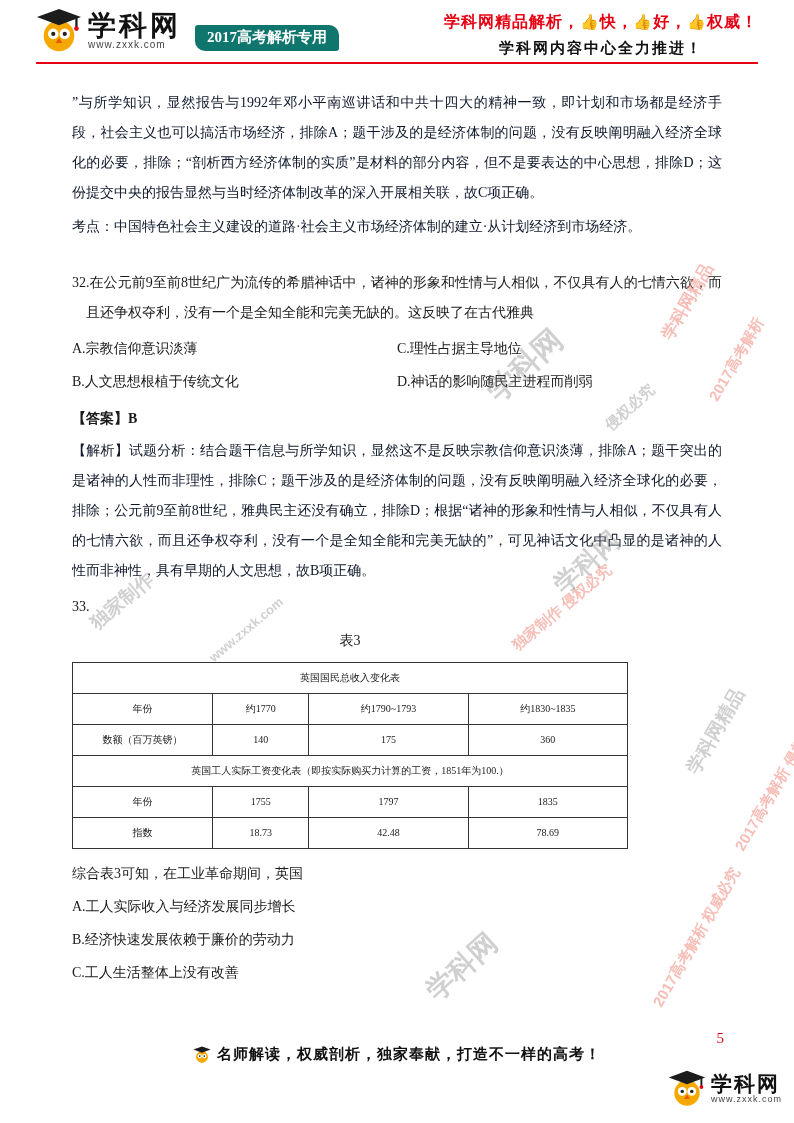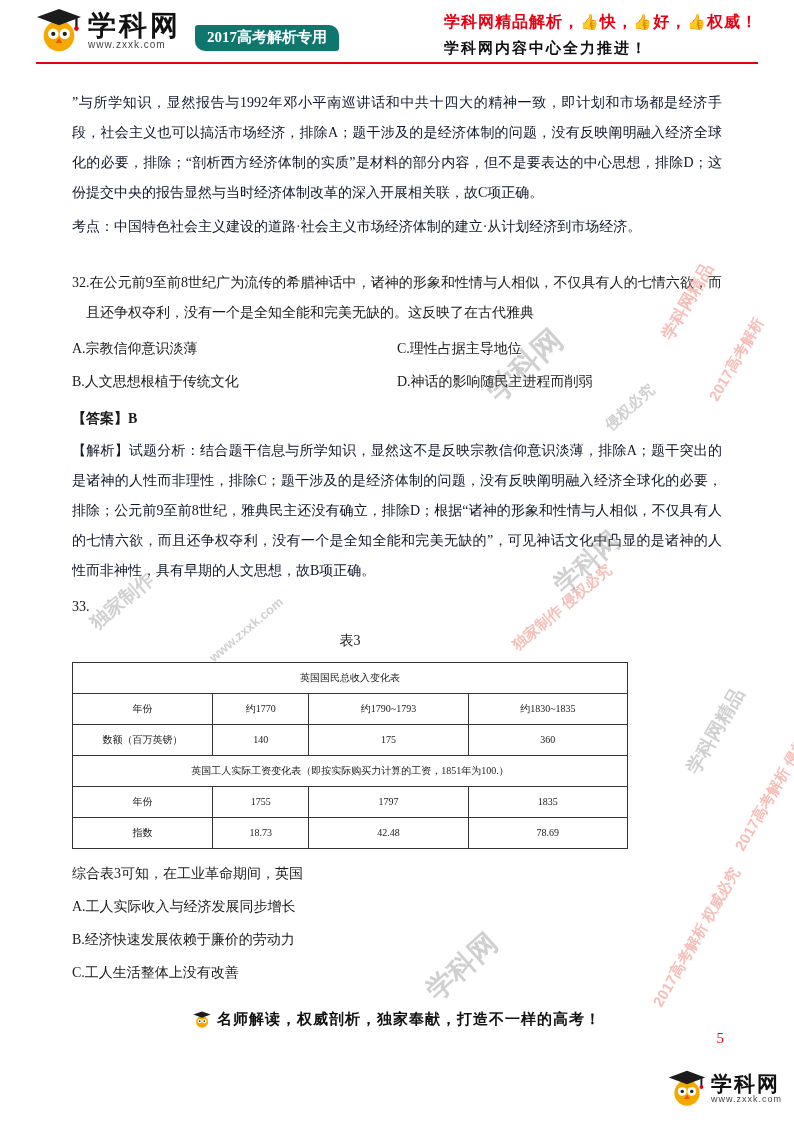--- a/index.html
+++ b/index.html
@@ -24,21 +24,21 @@
   .logo-name {
     font-family:"Liberation Sans","DejaVu Sans",sans-serif;
     font-size:28px; font-weight:bold; letter-spacing:3px; color:#111;
   }
   .logo-url { font-family:"Liberation Sans",sans-serif; font-size:10px; color:#444; letter-spacing:1px; }
   .logo-banner {
     margin-left:8px; margin-top:14px;
     background:#0f766e; color:#fff; font-weight:bold; font-size:15px;
     padding:3px 12px 4px; border-radius:3px 10px 3px 10px; white-space:nowrap;
   }
-  .header-right { text-align:left; padding-top:4px; }
+  .header-right { text-align:center; padding-top:4px; }
   .slogan-red {
     color:#e60012; font-weight:bold; font-size:16px; letter-spacing:1px;
     white-space:nowrap;
   }
   .slogan-red .thumb { font-size:15px; }
   .slogan-black { margin-top:6px; color:#111; font-weight:bold; font-size:15px; letter-spacing:2px; }
 
   
   .content {
     position:absolute; top:88px; left:72px; width:650px; height:940px;
@@ -63,21 +63,21 @@
   }
   .data-table td {
     border:1px solid #333; text-align:center; padding:5px 4px; line-height:20px;
   }
   .data-table td.label-col { width:140px; }
   .q33-stem { margin-top:8px; }
   .opt-line { line-height:31px; }
 
   
   .footer-line {
-    position:absolute; left:0; top:1010px; width:100%;
+    position:absolute; left:0; top:1045px; width:100%;
     display:flex; justify-content:center; align-items:center; gap:6px;
     font-size:15px; font-weight:bold; color:#111; letter-spacing:1px; z-index:2;
   }
   .page-number {
     position:absolute; right:70px; top:1030px; color:#e60012;
     font-size:15px; z-index:3;
   }
   .footer-logo {
     position:absolute; right:12px; top:1070px; display:flex; align-items:center; gap:5px;
     z-index:3; cursor:pointer;

